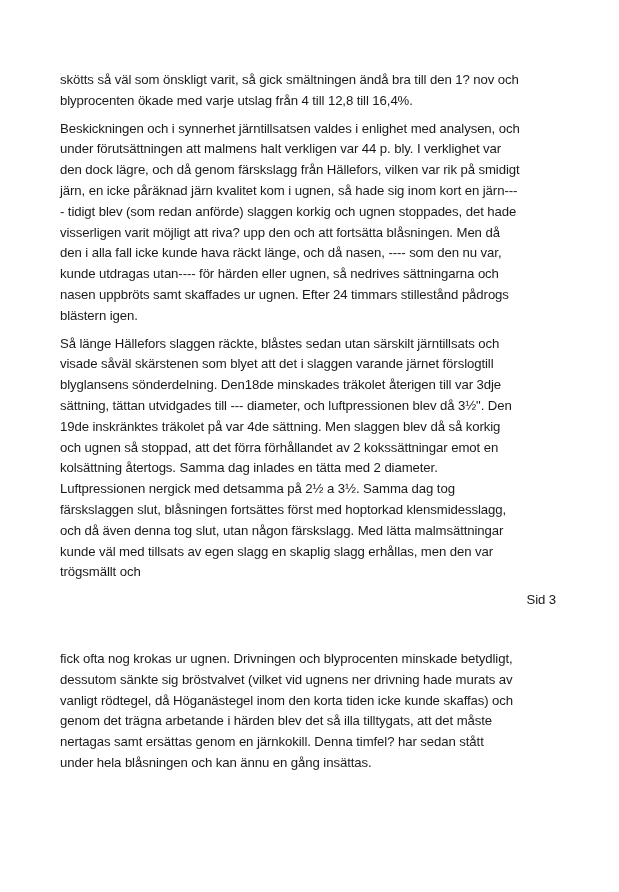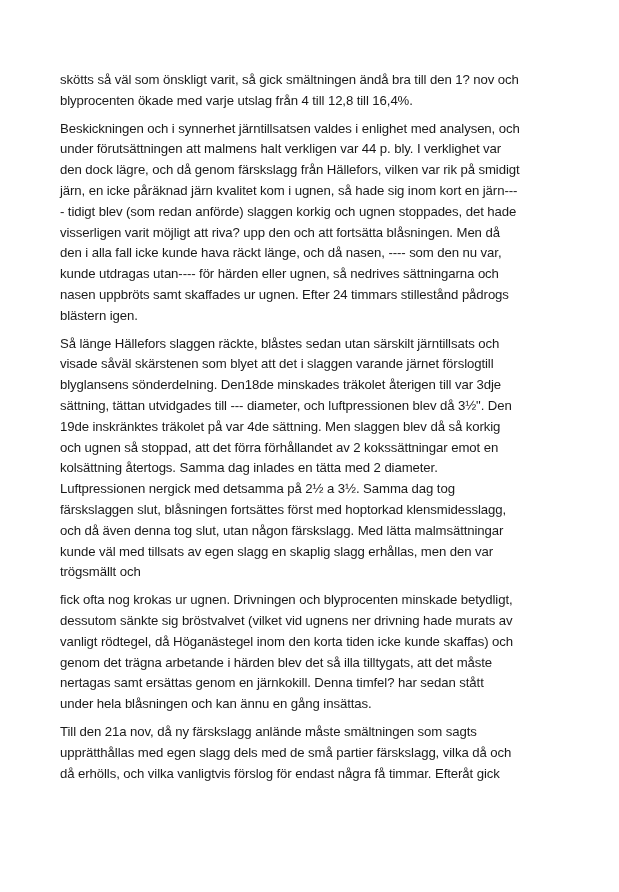--- a/index.html
+++ b/index.html
@@ -54,23 +54,21 @@
 sättning, tättan utvidgades till --- diameter, och luftpressionen blev då 3½". Den
 19de inskränktes träkolet på var 4de sättning. Men slaggen blev då så korkig
 och ugnen så stoppad, att det förra förhållandet av 2 kokssättningar emot en
 kolsättning återtogs. Samma dag inlades en tätta med 2 diameter.
 Luftpressionen nergick med detsamma på 2½ a 3½. Samma dag tog
 färskslaggen slut, blåsningen fortsättes först med hoptorkad klensmidesslagg,
 och då även denna tog slut, utan någon färskslagg. Med lätta malmsättningar
 kunde väl med tillsats av egen slagg en skaplig slagg erhållas, men den var
 trögsmällt och</p>
 
+  <p class="page-marker">Sid 3</p>
 
   <p class="para">fick ofta nog krokas ur ugnen. Drivningen och blyprocenten minskade betydligt,
 dessutom sänkte sig bröstvalvet (vilket vid ugnens ner drivning hade murats av
 vanligt rödtegel, då Höganästegel inom den korta tiden icke kunde skaffas) och
 genom det trägna arbetande i härden blev det så illa tilltygats, att det måste
 nertagas samt ersättas genom en järnkokill. Denna timfel? har sedan stått
 under hela blåsningen och kan ännu en gång insättas.</p>
-  <p class="para">Till den 21a nov, då ny färskslagg anlände måste smältningen som sagts
-upprätthållas med egen slagg dels med de små partier färskslagg, vilka då och
-då erhölls, och vilka vanligtvis förslog för endast några få timmar. Efteråt gick</p>
 </div>
 
 </body></html>

